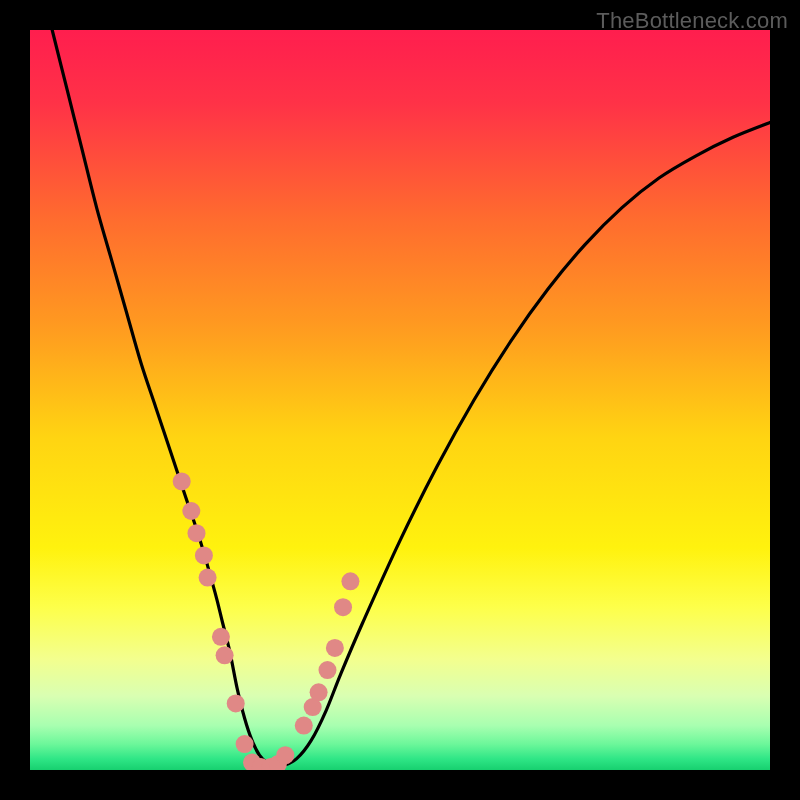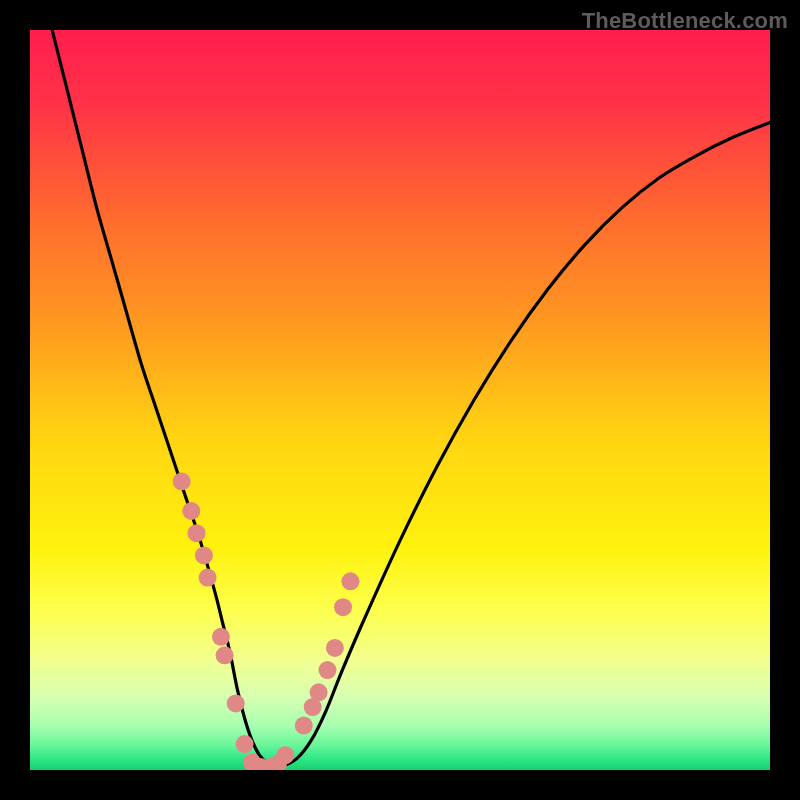--- a/index.html
+++ b/index.html
@@ -24,21 +24,21 @@
     height: 740px;
     overflow: hidden;
   }
   .watermark {
     position: absolute;
     top: 8px;
     right: 12px;
     font-family: Arial, Helvetica, sans-serif;
     font-size: 22px;
     color: #5c5c5c;
-    font-weight: 700;
+    font-weight: 400;
     letter-spacing: 0.2px;
   }
   svg {
     display: block;
   }
 </style>
 </head>
 <body>
 
 <div class="container">

